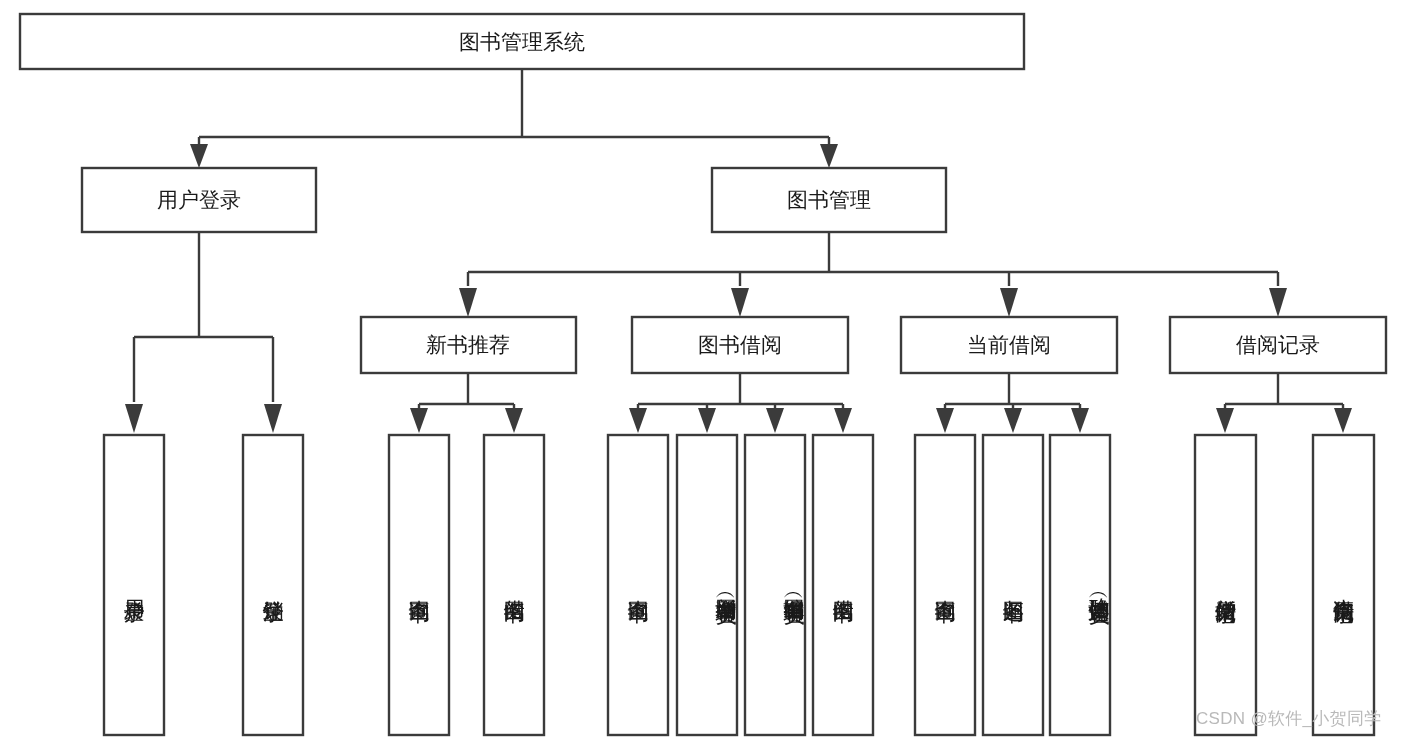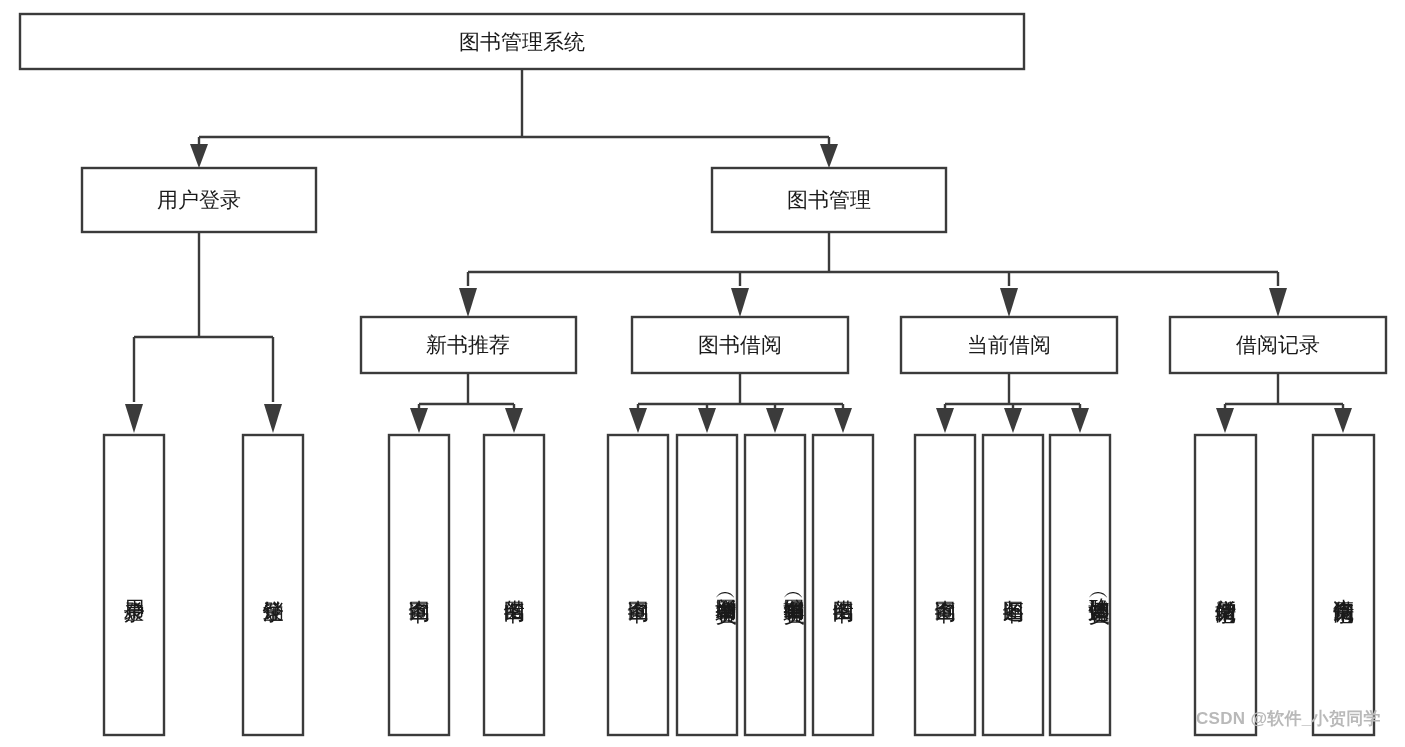--- a/index.html
+++ b/index.html
@@ -161,15 +161,15 @@
   <div class="leaf-label-wrap" style="left:608px; top:435px; width:60px; height:300px;">查询图书</div>
   <div class="leaf-label-wrap" style="left:677px; top:435px; width:60px; height:300px; align-items:flex-start;">新增图书（管理员）</div>
   <div class="leaf-label-wrap" style="left:745px; top:435px; width:60px; height:300px; align-items:flex-start;">编辑图书（管理员）</div>
   <div class="leaf-label-wrap" style="left:813px; top:435px; width:60px; height:300px;">借阅图书</div>
   <div class="leaf-label-wrap" style="left:915px; top:435px; width:60px; height:300px;">查询图书</div>
   <div class="leaf-label-wrap" style="left:983px; top:435px; width:60px; height:300px;">归还图书</div>
   <div class="leaf-label-wrap" style="left:1050px; top:435px; width:60px; height:300px; align-items:flex-start;">确认归还（管理员）</div>
   <div class="leaf-label-wrap" style="left:1195px; top:435px; width:61px; height:300px;">新增借阅记录</div>
   <div class="leaf-label-wrap" style="left:1313px; top:435px; width:61px; height:300px;">查询借阅记录</div>
 
-  <div class="watermark" style="left:1196px; top:707px;font-weight:bold;">CSDN @软件_小贺同学</div>
+  <div class="watermark" style="left:1196px; top:707px;">CSDN @软件_小贺同学</div>
 
 </div>
 
 </body></html>

